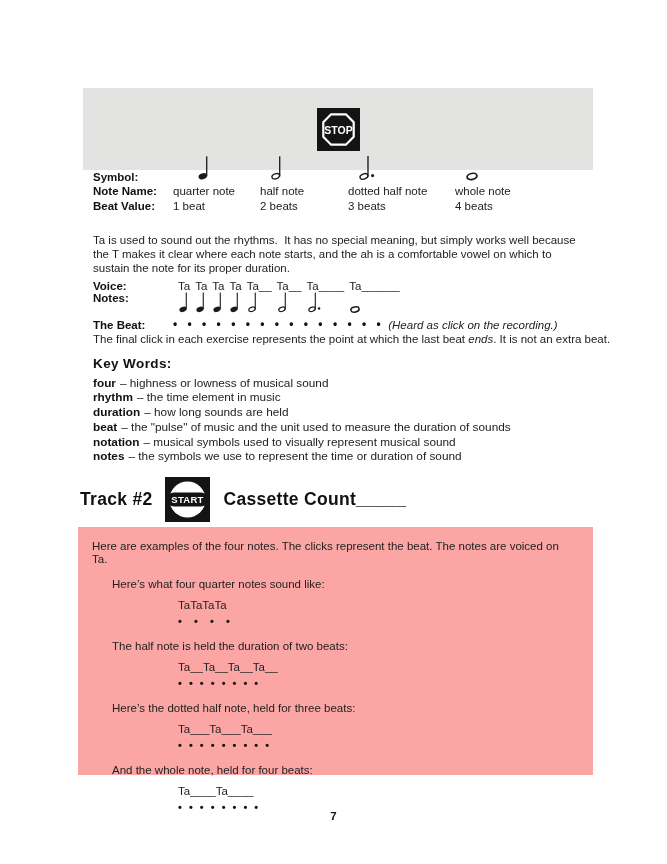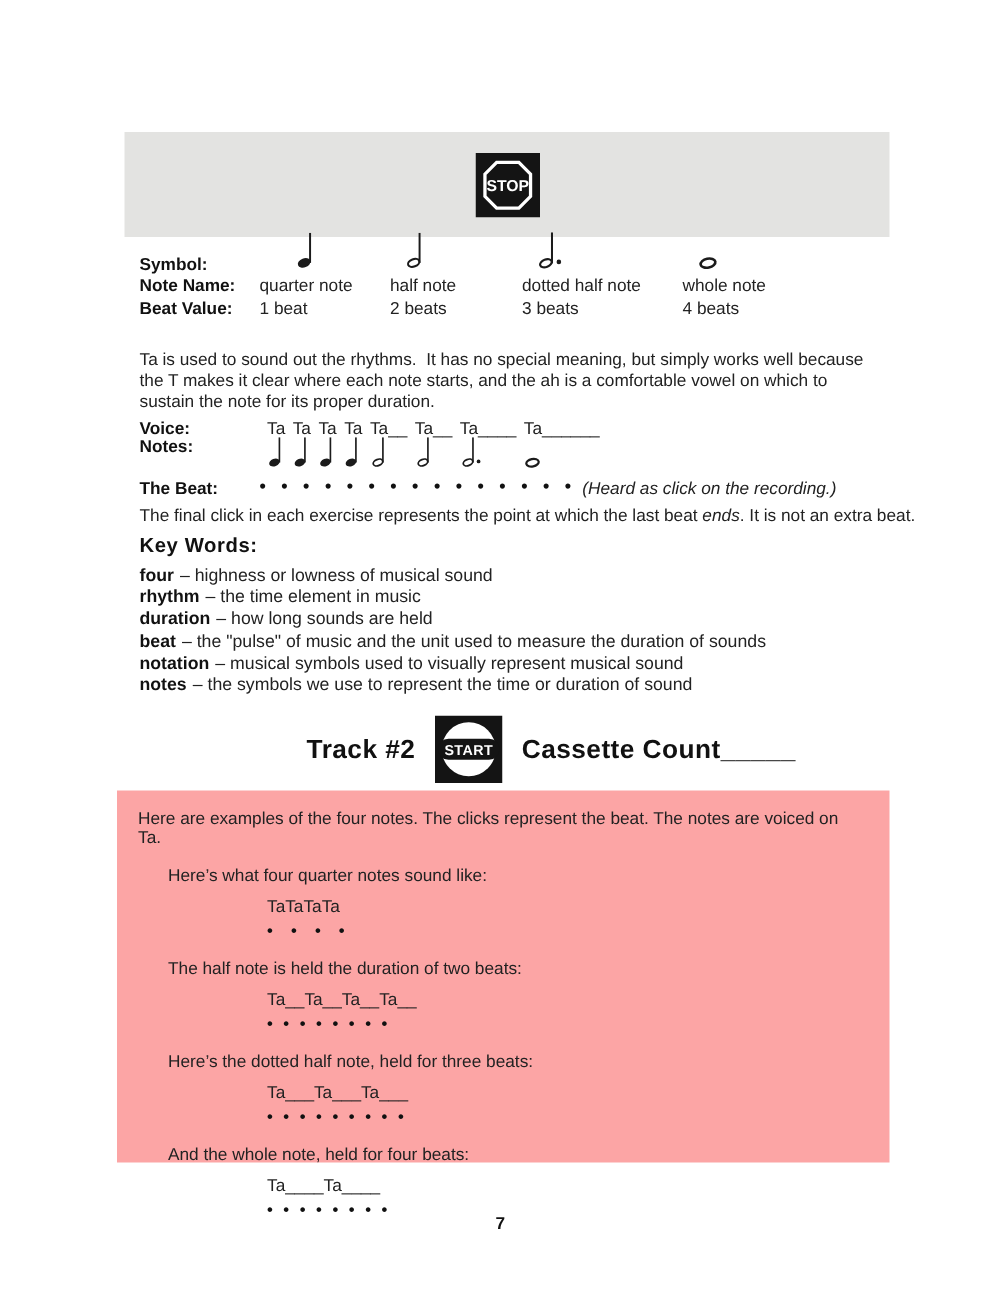--- a/index.html
+++ b/index.html
@@ -11,21 +11,21 @@
     background: #fff;
     font-family: "Liberation Sans", sans-serif;
     color: #222;
     overflow: hidden;
   }
 
   
   .stop-banner {
     position: absolute;
     left: 83px; top: 88px;
-    width: 510px; height: 70px;
+    width: 510px; height: 82px;
     background: #e3e3e1;
     display: flex; align-items: center; justify-content: center;
   }
 
   
   .note-table {
     position: absolute;
     left: 93px; top: 157px;
     display: grid;
     grid-template-columns: 80px 87px 88px 107px auto;
@@ -58,34 +58,34 @@
   .vg-syl { white-space: pre; }
   .vg-glyph { display: flex; align-items: flex-end; height: 23px; }
   .sp { display: block; }
   .beat-row { display: flex; align-items: baseline; margin-top: 3px; }
   .beat-label { font-weight: 700; color: #111; width: 80px; flex: none; }
   .beat-dots {
     font-weight: 700; font-size: 12px; letter-spacing: 3.5px;
     white-space: pre; position: relative; top: -1px; color: #111;
   }
   .beat-annotation { font-style: italic; margin-left: 4px; font-size: 11.5px; }
-  .final-click { margin-top: 5px; line-height: 14.5px; }
+  .final-click { line-height: 14.5px; }
   .final-click em { font-style: italic; }
 
   
   .keywords { position: absolute; left: 93px; top: 357px; font-size: 11.8px; line-height: 14.7px; }
   .kw-heading { font-weight: 700; font-size: 13.5px; letter-spacing: 0.4px; color: #111; margin-bottom: 4px; }
   .kw-term { font-weight: 700; color: #111; }
   .kw-def { margin-left: 4px; }
 
   
   .track-heading {
     position: absolute;
     left: 80px; right: 12px; top: 477px;
-    display: flex; align-items: center; justify-content: center;
+    display: flex; align-items: center; justify-content: flex-start;
     gap: 13px;
     font-size: 17.5px; font-weight: 700; letter-spacing: 0.3px; color: #111;
   }
 
   
   .examples-box {
     position: absolute;
     left: 78px; top: 527px;
     width: 515px; height: 248px;
     background: #fca5a5;

